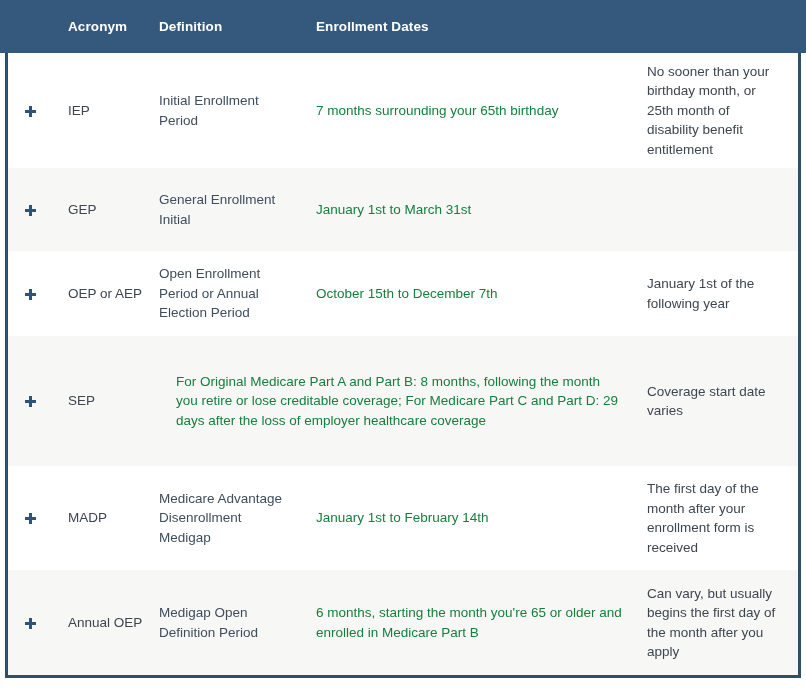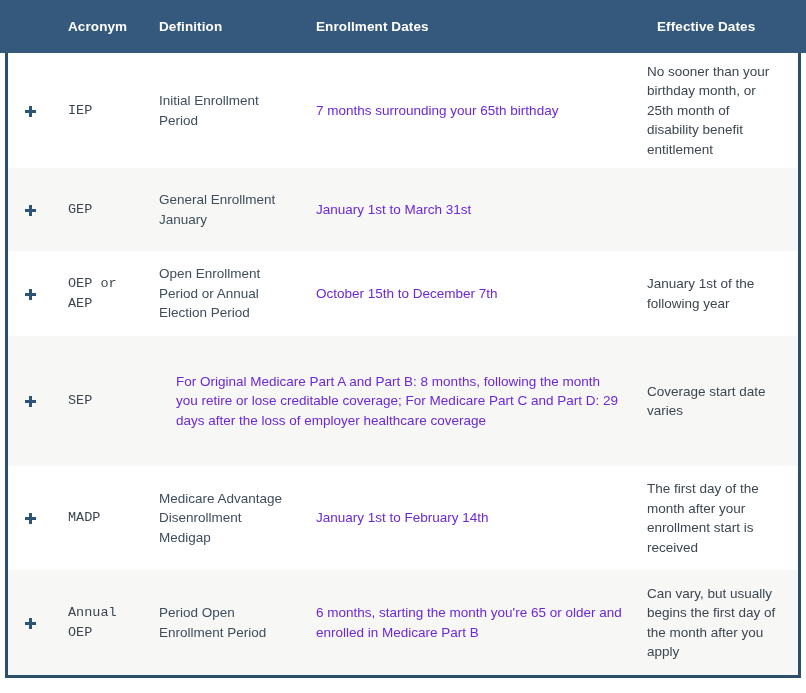--- a/index.html
+++ b/index.html
@@ -67,32 +67,31 @@
     color: #3d4650;
   }
   .td.toggle {
     width: 45px; flex: 0 0 45px;
     text-align: center;
   }
   .td.acronym {
     width: 90px; flex: 0 0 90px;
     padding-left: 15px;
     color: #3d4650;
-    font-family: Liberation Mono, monospace;
   }
   .td.definition {
     width: 140px; flex: 0 0 140px;
     padding-left: 16px;
     color: #3f4d5c;
   }
   .td.enrollment {
     flex: 1 1 auto;
     padding-left: 33px;
     padding-right: 18px;
-    color: #6d28d9;
+    color: #15803d;
   }
   .td.effective {
     width: 158px; flex: 0 0 158px;
     padding-left: 7px;
     padding-right: 17px;
     color: #3d4650;
   }
 
   .plus-icon {
     display: inline-block;
@@ -119,59 +118,58 @@
 </head>
 <body>
 
 <div class="table-wrap">
 
   <div class="thead">
     <div class="th col-toggle"></div>
     <div class="th col-acronym">Acronym</div>
     <div class="th col-def">Definition</div>
     <div class="th col-enroll">Enrollment Dates</div>
-    <div class="th col-eff">Effective Dates</div>
   </div>
 
   <div class="tbody" id="tbody">
       <div class="tr" style="height: 115px;">
         <div class="td toggle"><span class="plus-icon"></span></div>
         <div class="td acronym">IEP</div>
         <div class="td definition">Initial Enrollment Period</div>
         <div class="td enrollment">7 months surrounding your 65th birthday</div>
         <div class="td effective">No sooner than your birthday month, or 25th month of disability benefit entitlement</div>
       </div>
       <div class="tr alt" style="height: 83px;">
         <div class="td toggle"><span class="plus-icon"></span></div>
         <div class="td acronym">GEP</div>
-        <div class="td definition">General Enrollment January</div>
+        <div class="td definition">General Enrollment Initial</div>
         <div class="td enrollment">January 1st to March 31st</div>
       </div>
       <div class="tr" style="height: 85px;">
         <div class="td toggle"><span class="plus-icon"></span></div>
         <div class="td acronym">OEP or AEP</div>
         <div class="td definition">Open Enrollment Period or Annual Election Period</div>
         <div class="td enrollment">October 15th to December 7th</div>
         <div class="td effective">January 1st of the following year</div>
       </div>
       <div class="tr alt" style="height: 130px;">
         <div class="td toggle"><span class="plus-icon"></span></div>
         <div class="td acronym">SEP</div>
         <div class="td enrollment">For Original Medicare Part A and Part B: 8 months, following the month you retire or lose creditable coverage; For Medicare Part C and Part D: 29 days after the loss of employer healthcare coverage</div>
         <div class="td effective">Coverage start date varies</div>
       </div>
       <div class="tr" style="height: 104px;">
         <div class="td toggle"><span class="plus-icon"></span></div>
         <div class="td acronym">MADP</div>
         <div class="td definition">Medicare Advantage Disenrollment Medigap</div>
         <div class="td enrollment">January 1st to February 14th</div>
-        <div class="td effective">The first day of the month after your enrollment start is received</div>
+        <div class="td effective">The first day of the month after your enrollment form is received</div>
       </div>
       <div class="tr alt" style="height: 105px;">
         <div class="td toggle"><span class="plus-icon"></span></div>
         <div class="td acronym">Annual OEP</div>
-        <div class="td definition">Period Open Enrollment Period</div>
+        <div class="td definition">Medigap Open Definition Period</div>
         <div class="td enrollment">6 months, starting the month you're 65 or older and enrolled in Medicare Part B</div>
         <div class="td effective">Can vary, but usually begins the first day of the month after you apply</div>
       </div>
     </div>
 
 </div>
 
 </body></html>

